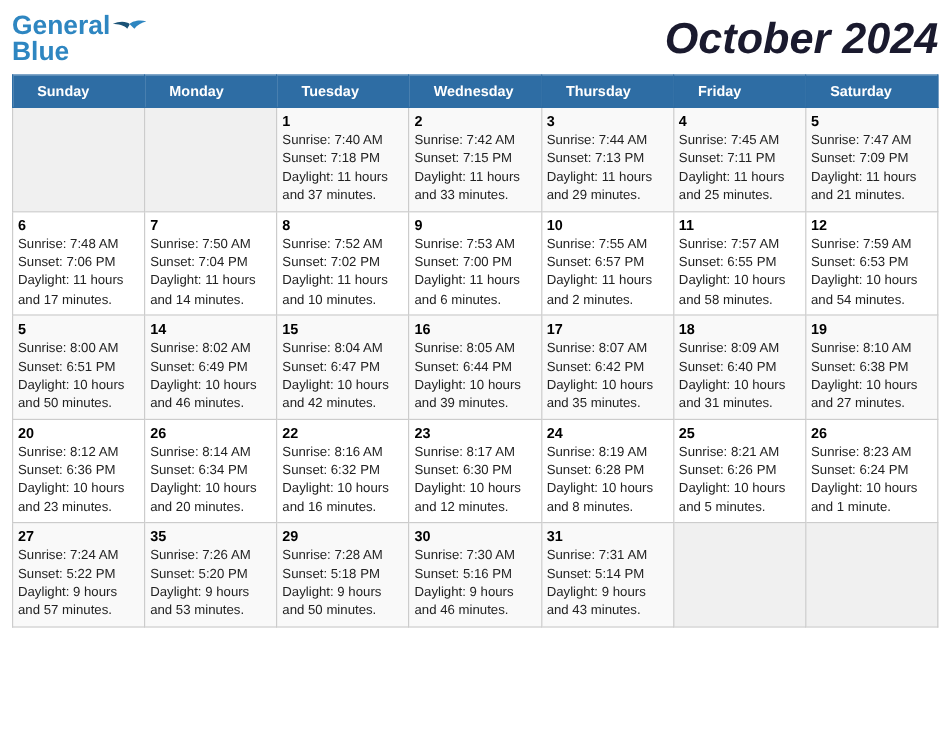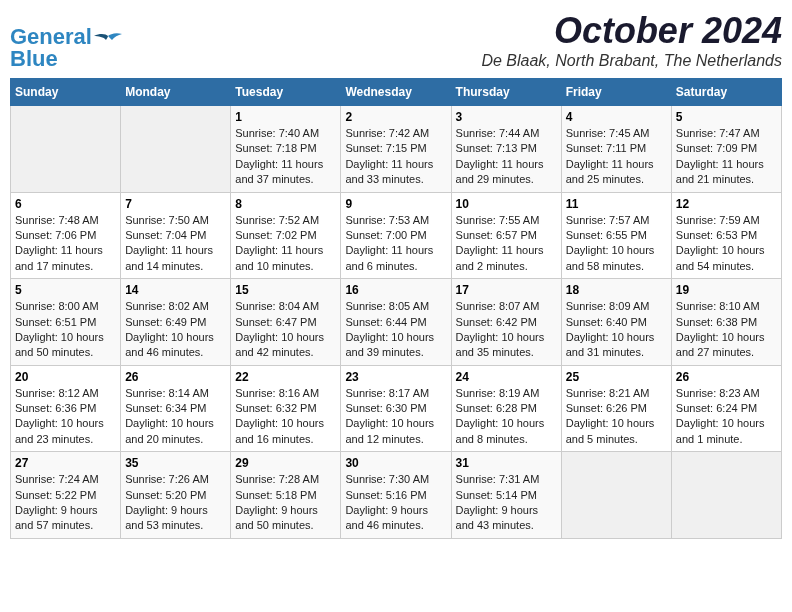--- a/index.html
+++ b/index.html
@@ -6,21 +6,21 @@
     body {
       font-family: Arial, sans-serif;
       background: #fff;
       width: 792px;
       min-height: 612px;
       padding: 10px;
     }
     .header {
       display: flex;
       justify-content: space-between;
-      align-items: flex-end;
+      align-items: center;
       margin-bottom: 8px;
     }
     .logo {
       display: flex;
       flex-direction: column;
       align-items: flex-start;
     }
     .logo-text {
       font-size: 22px;
       font-weight: bold;
@@ -44,21 +44,21 @@
       color: #333;
     }
     table {
       width: 100%;
       border-collapse: collapse;
       font-size: 11px;
     }
     thead tr th {
       background: #2e6da4;
       color: #fff;
-      padding: 6px 4px;
+      padding: 6px 20px;
       text-align: left;
       font-size: 12px;
       font-weight: bold;
       border: 1px solid #2e6da4;
     }
     tbody tr td {
       border: 1px solid #ccc;
       vertical-align: top;
       padding: 4px;
       min-height: 80px;
@@ -94,21 +94,20 @@
         <span>General</span><br><span style="color:#2e86c1;margin-top:24px;">Blue</span>
       </span>
       <svg width="28" height="22" viewBox="0 0 28 22" style="margin-left:2px; margin-top:-10px;">
         <path d="M14 4 C16 2, 22 0, 28 2 C24 3, 20 5, 18 8 C16 6, 15 5, 14 4Z" fill="#2e86c1"></path>
         <path d="M14 4 C12 2, 6 1, 0 4 C4 4, 10 5, 12 8 C13 6, 14 5, 14 4Z" fill="#1a5276"></path>
       </svg>
     </div>
   </div>
   <div class="title-area">
     <div class="month-title">October 2024</div>
-    <div class="location">De Blaak, North Brabant, The Netherlands</div>
   </div>
 </div>
 
 <table>
   <thead>
     <tr>
     <th>Sunday</th>
         <th>Monday</th>
         <th>Tuesday</th>
         <th>Wednesday</th>

